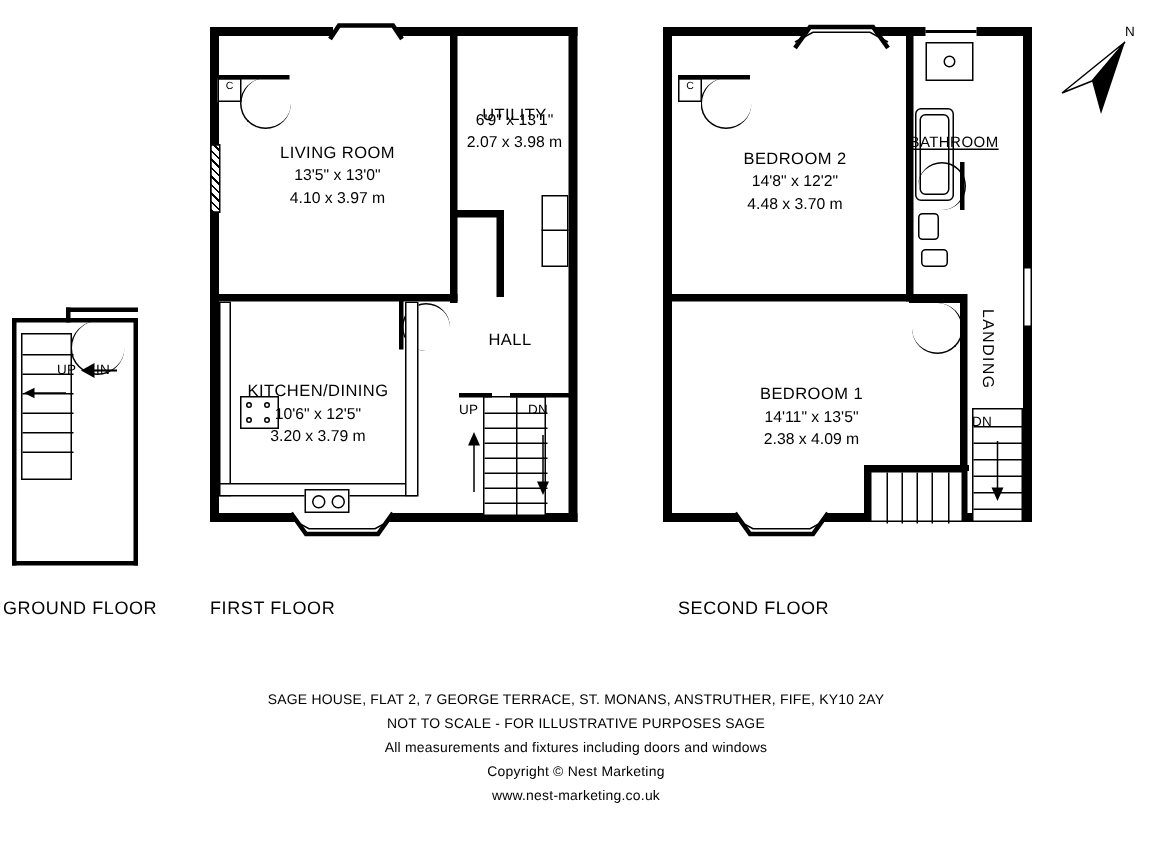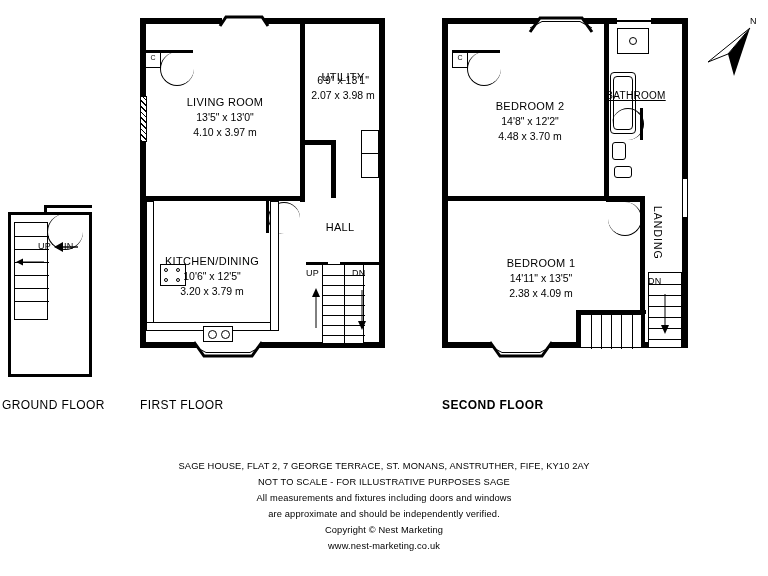--- a/index.html
+++ b/index.html
@@ -362,34 +362,33 @@
     <div class="label room-dims" style="left:462px; top:130px; width:136px;">4.48 x 3.70 m</div>
 
     <div class="label room-name" style="left:586px; top:90px; width:100px; font-size:10px;text-decoration:underline;">BATHROOM</div>
 
     <div class="label room-name" style="left:466px; top:257px; width:150px;">BEDROOM 1</div>
     <div class="label room-dims" style="left:466px; top:272px; width:150px;">14'11" x 13'5"</div>
     <div class="label room-dims" style="left:466px; top:287px; width:150px;">2.38 x 4.09 m</div>
 
     <div class="vert" style="left:652px; top:206px;">LANDING</div>
 
-    <div class="floor-title" style="left:442px; top:398px;font-weight:bold;">SECOND FLOOR</div>
+    <div class="floor-title" style="left:452px; top:398px;">SECOND FLOOR</div>
   </div>
 
   <div class="compass" style="left:706px; top:14px;">
     <svg width="56" height="76" viewBox="0 0 56 76">
       <text x="44" y="10" font-family="Liberation Sans, sans-serif" font-size="9" fill="#000">N</text>
 
       <polygon points="44,14 28,62 22,40" fill="#000"></polygon>
       <polygon points="44,14 22,40 2,48" fill="#fff" stroke="#000" stroke-width="1"></polygon>
     </svg>
   </div>
 
   <div class="footer">
     <div>SAGE HOUSE, FLAT 2, 7 GEORGE TERRACE, ST. MONANS, ANSTRUTHER, FIFE, KY10 2AY</div>
     <div>NOT TO SCALE - FOR ILLUSTRATIVE PURPOSES SAGE</div>
     <div>All measurements and fixtures including doors and windows</div>
-    <div>are approximate and should be independently verified.</div>
     <div>Copyright © Nest Marketing</div>
     <div>www.nest-marketing.co.uk</div>
   </div>
 
 </div>
 
 </body></html>

